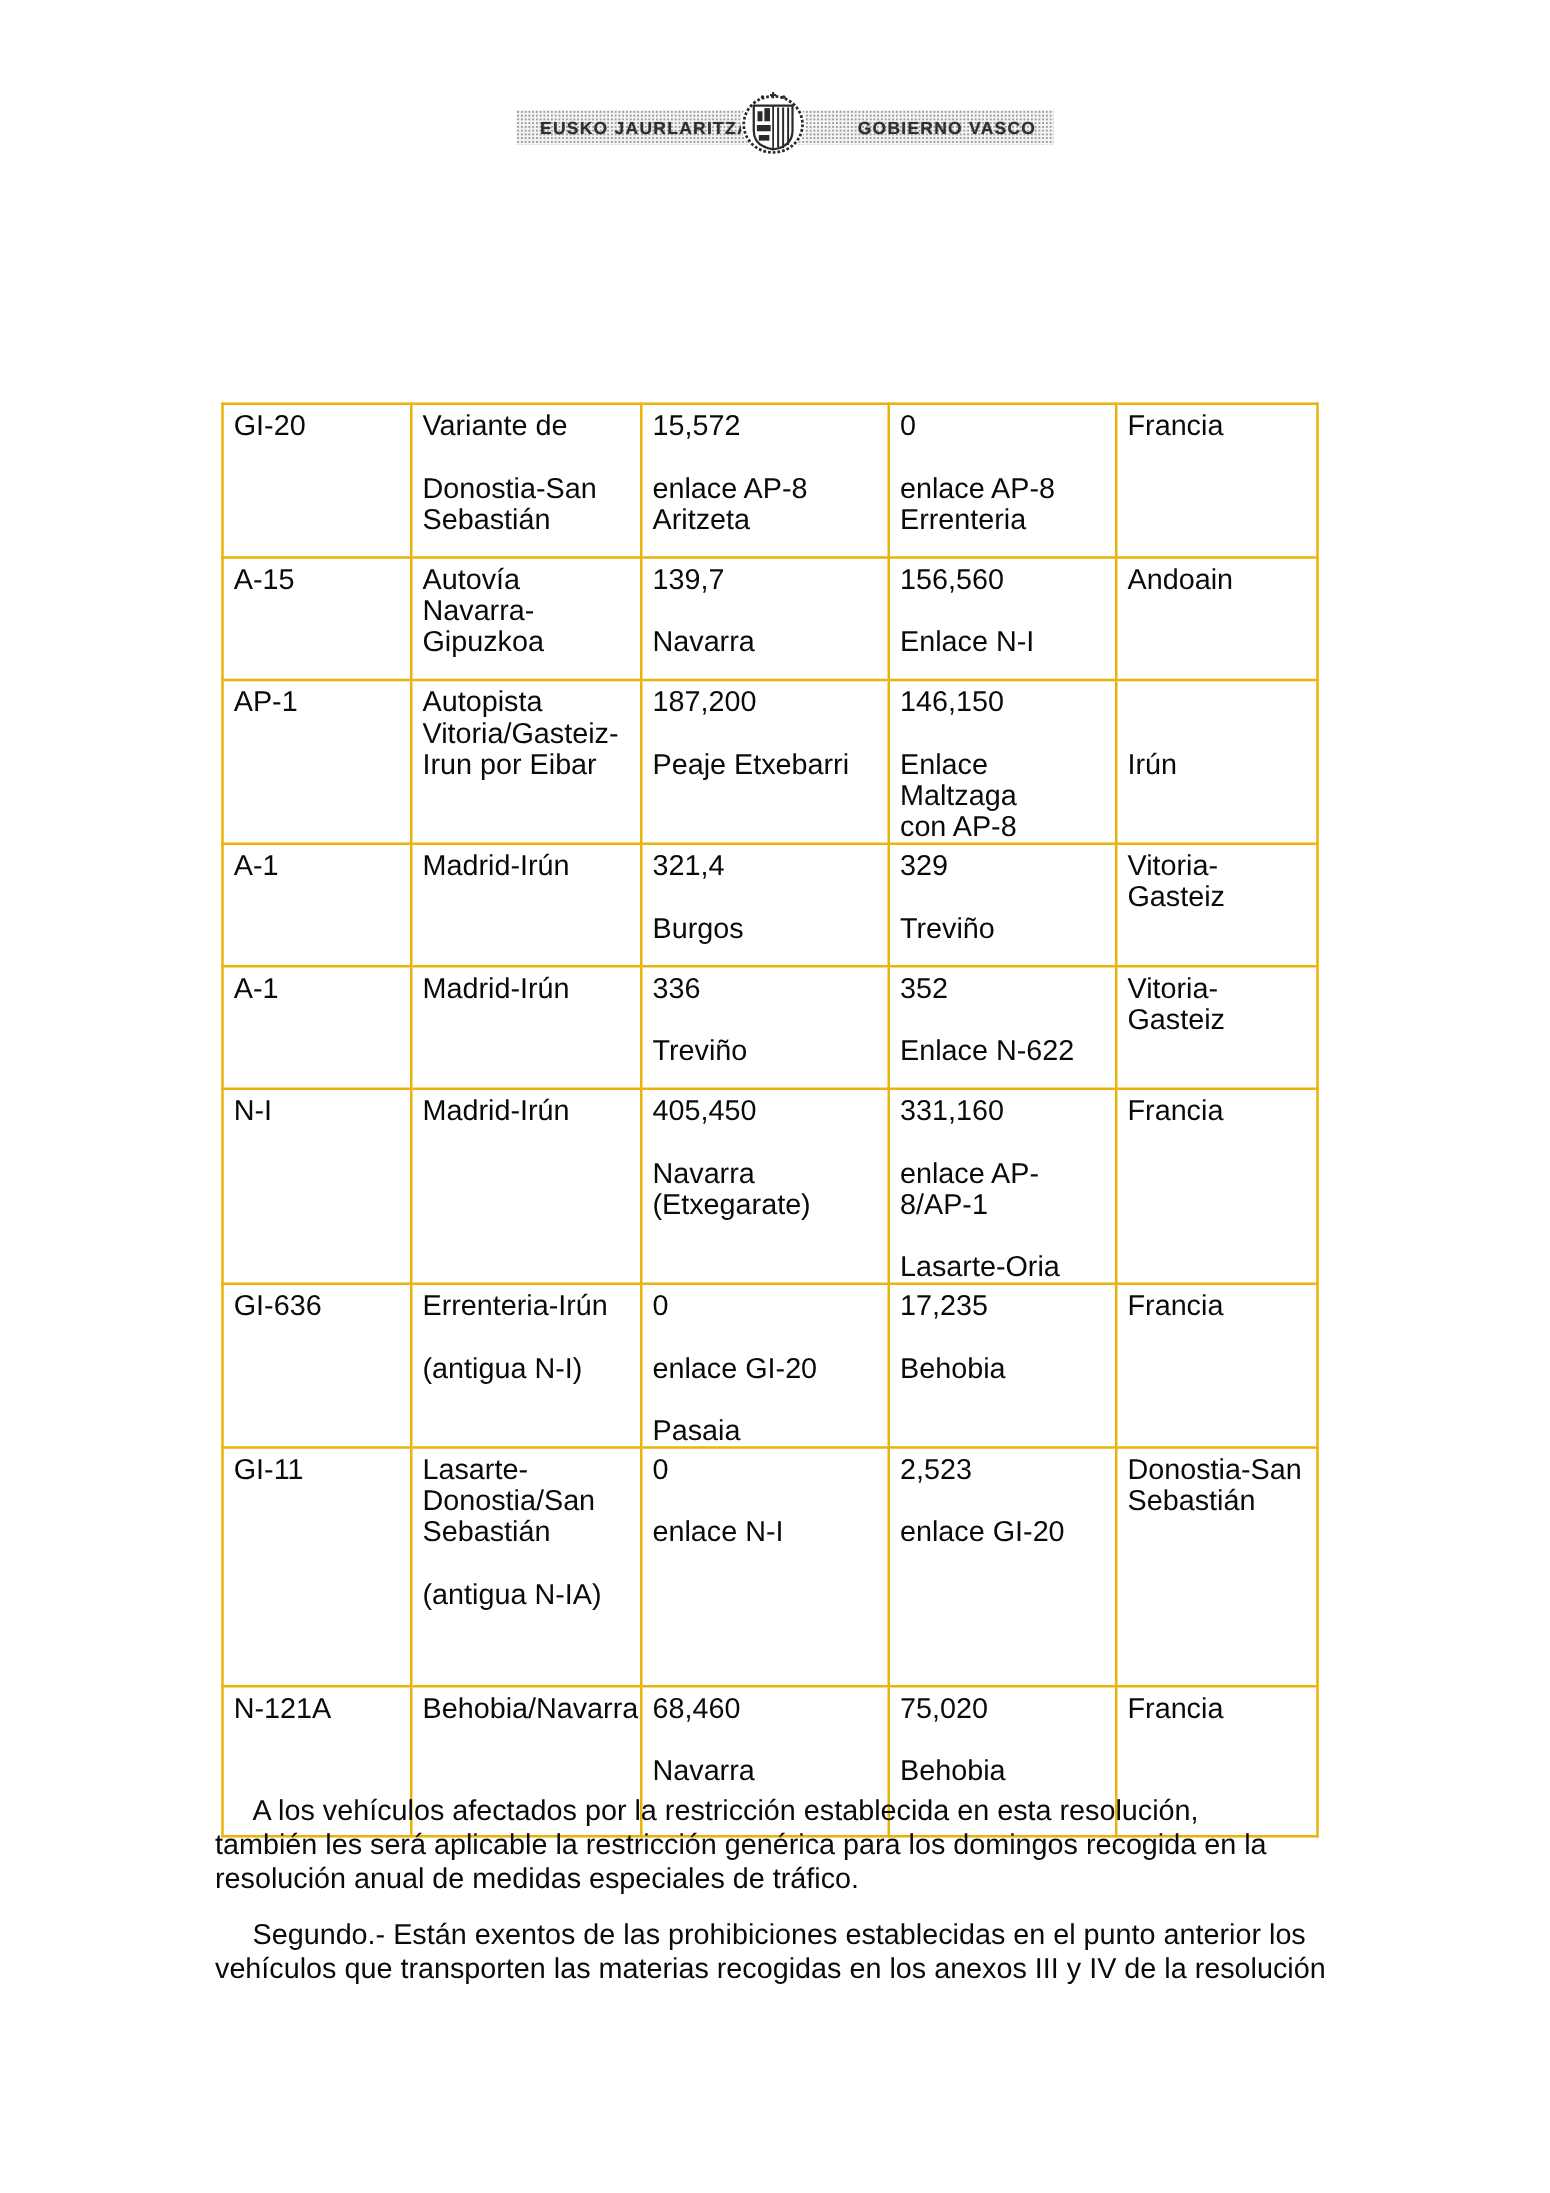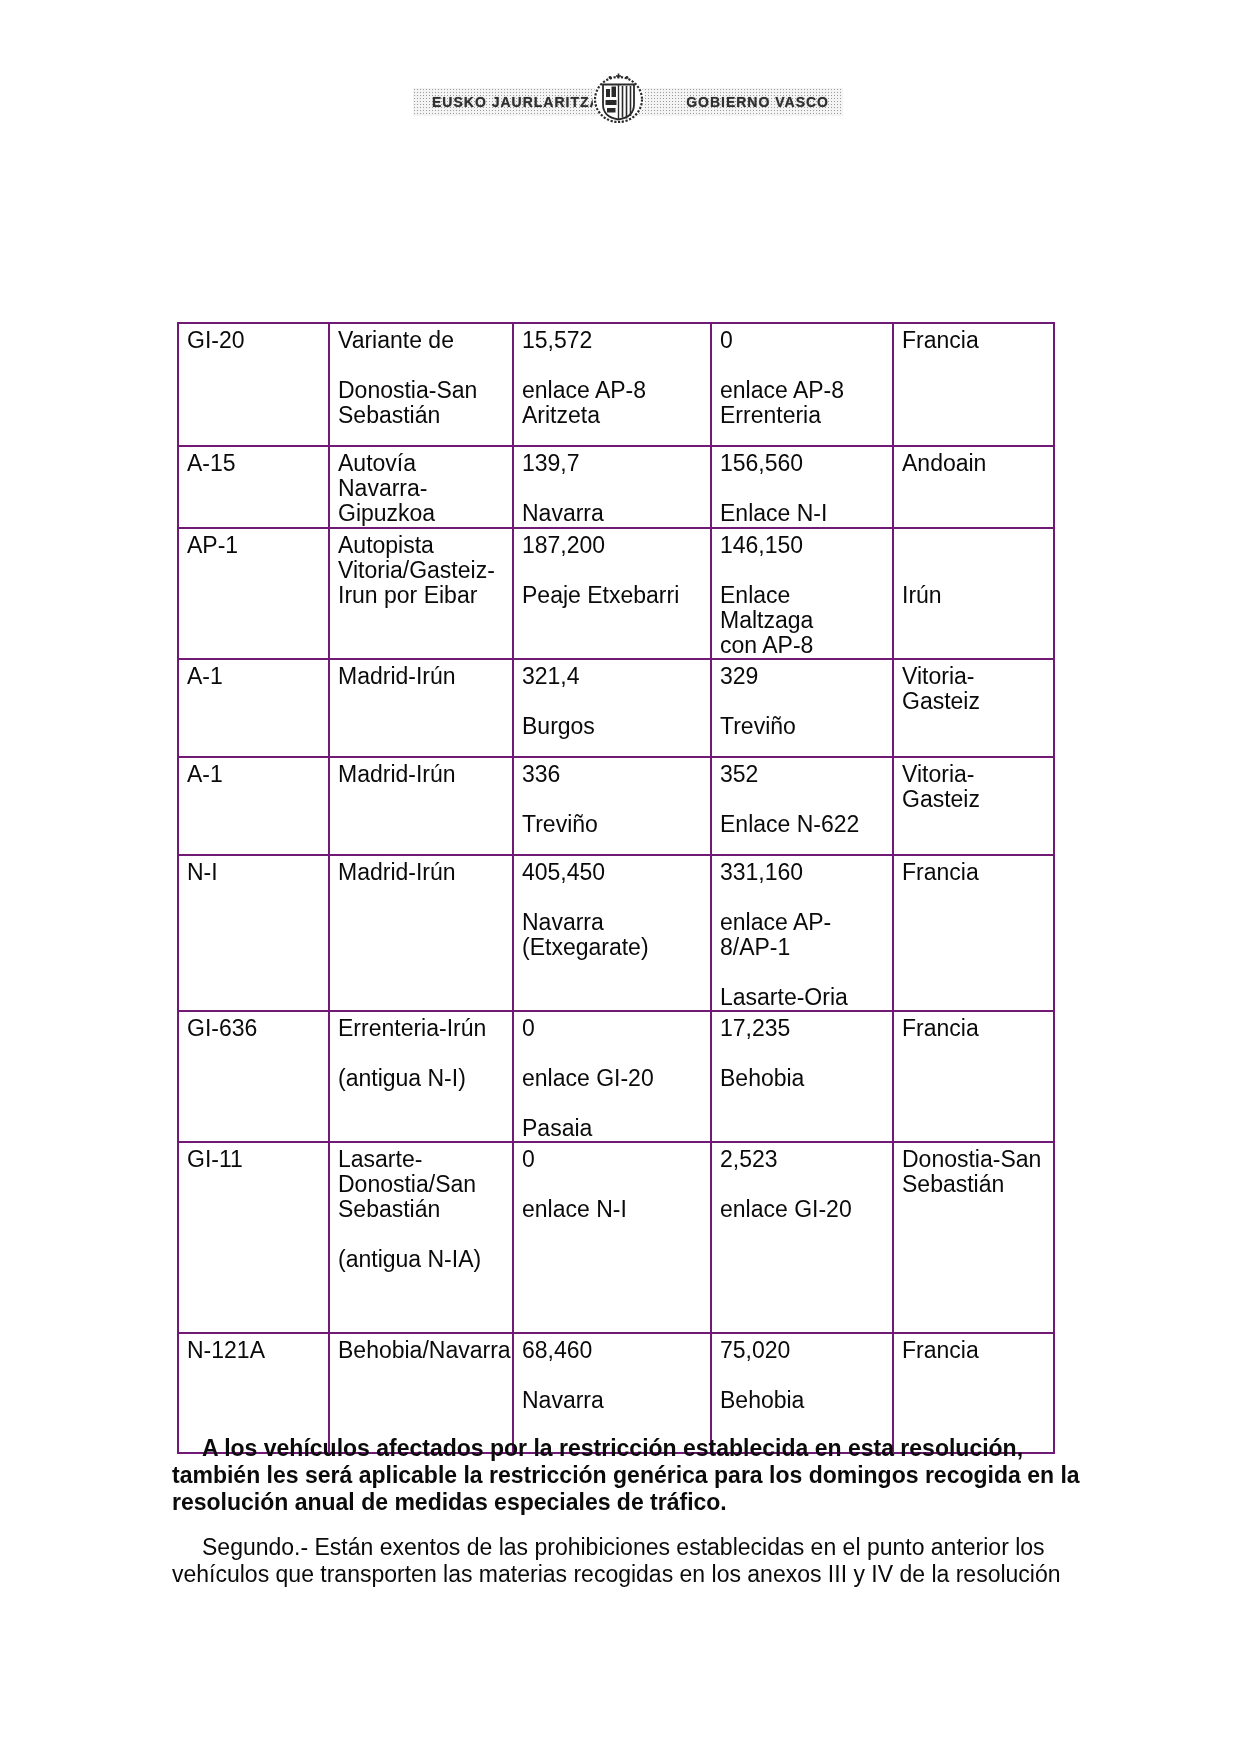--- a/index.html
+++ b/index.html
@@ -50,42 +50,42 @@
   
   table.roads {
     position: absolute;
     left: 177px;
     top: 322px;
     width: 876px;
     border-collapse: collapse;
     table-layout: fixed;
   }
   table.roads td {
-    border: 2px solid #701a75;
+    border: 2px solid #eab308;
     vertical-align: top;
     padding: 4px 8px 0 8px;
     font-size: 23px;
     line-height: 25px;
     color: #0a0a0a;
     white-space: pre-line;
     overflow: hidden;
   }
 
   
   .para {
     position: absolute;
     left: 172px;
     width: 918px;
     font-size: 23px;
     line-height: 27px;
     color: #0a0a0a;
     white-space: pre-line;
     text-indent: 30px;
   }
-  .para.p1 { top: 1435px; font-weight: bold; }
+  .para.p1 { top: 1435px; }
   .para.p2 { top: 1534px; }
 </style>
 </head>
 <body>
 
 <div class="page">
 
   <div class="band">
     <span class="wordmark left">EUSKO JAURLARITZA</span>
     <span class="wordmark right">GOBIERNO VASCO</span>
@@ -126,21 +126,21 @@
         <td>15,572
 
 enlace AP-8
 Aritzeta</td>
         <td>0
 
 enlace AP-8
 Errenteria</td>
         <td>Francia</td>
       </tr>
-      <tr style="height:82px">
+      <tr style="height:98px">
         <td>A-15</td>
         <td>Autovía Navarra-
 Gipuzkoa</td>
         <td>139,7
 
 Navarra</td>
         <td>156,560
 
 Enlace N-I</td>
         <td>Andoain</td>

